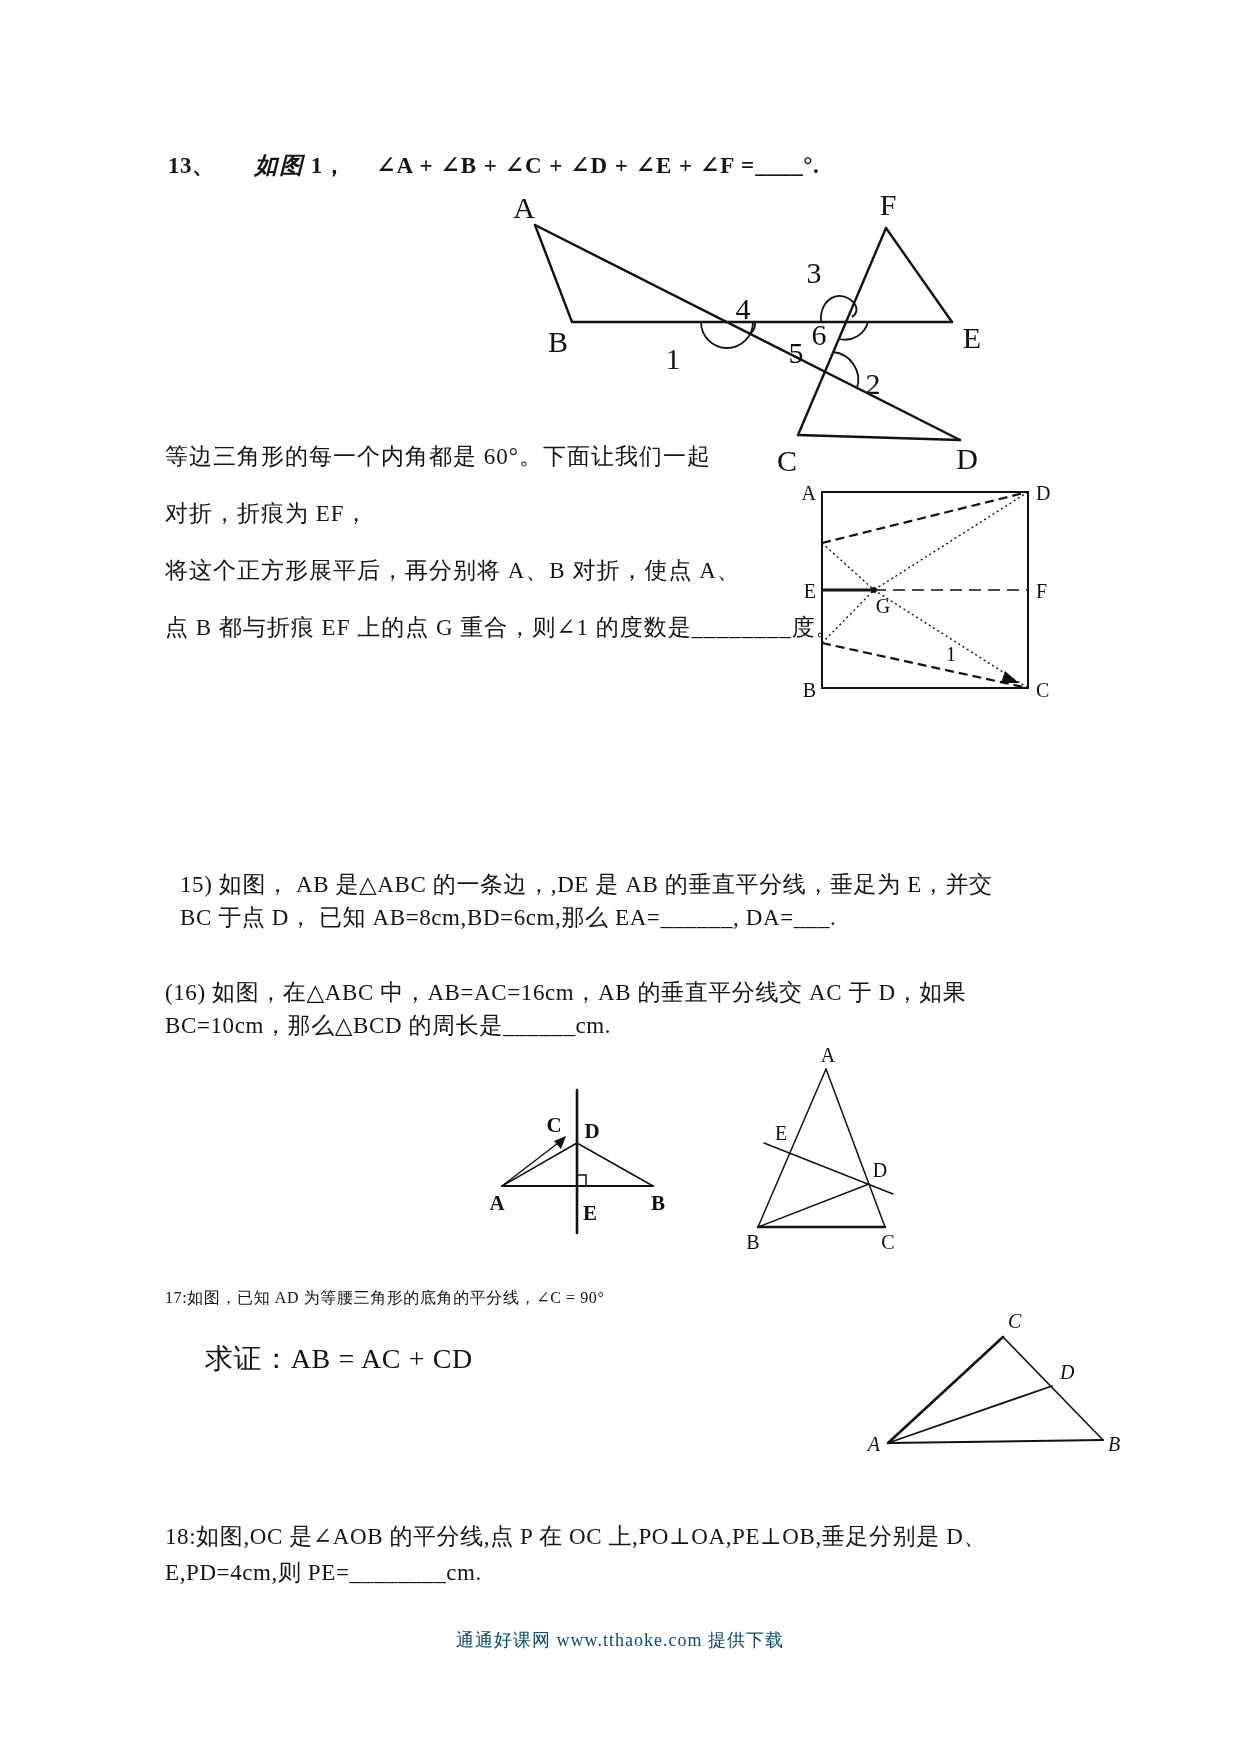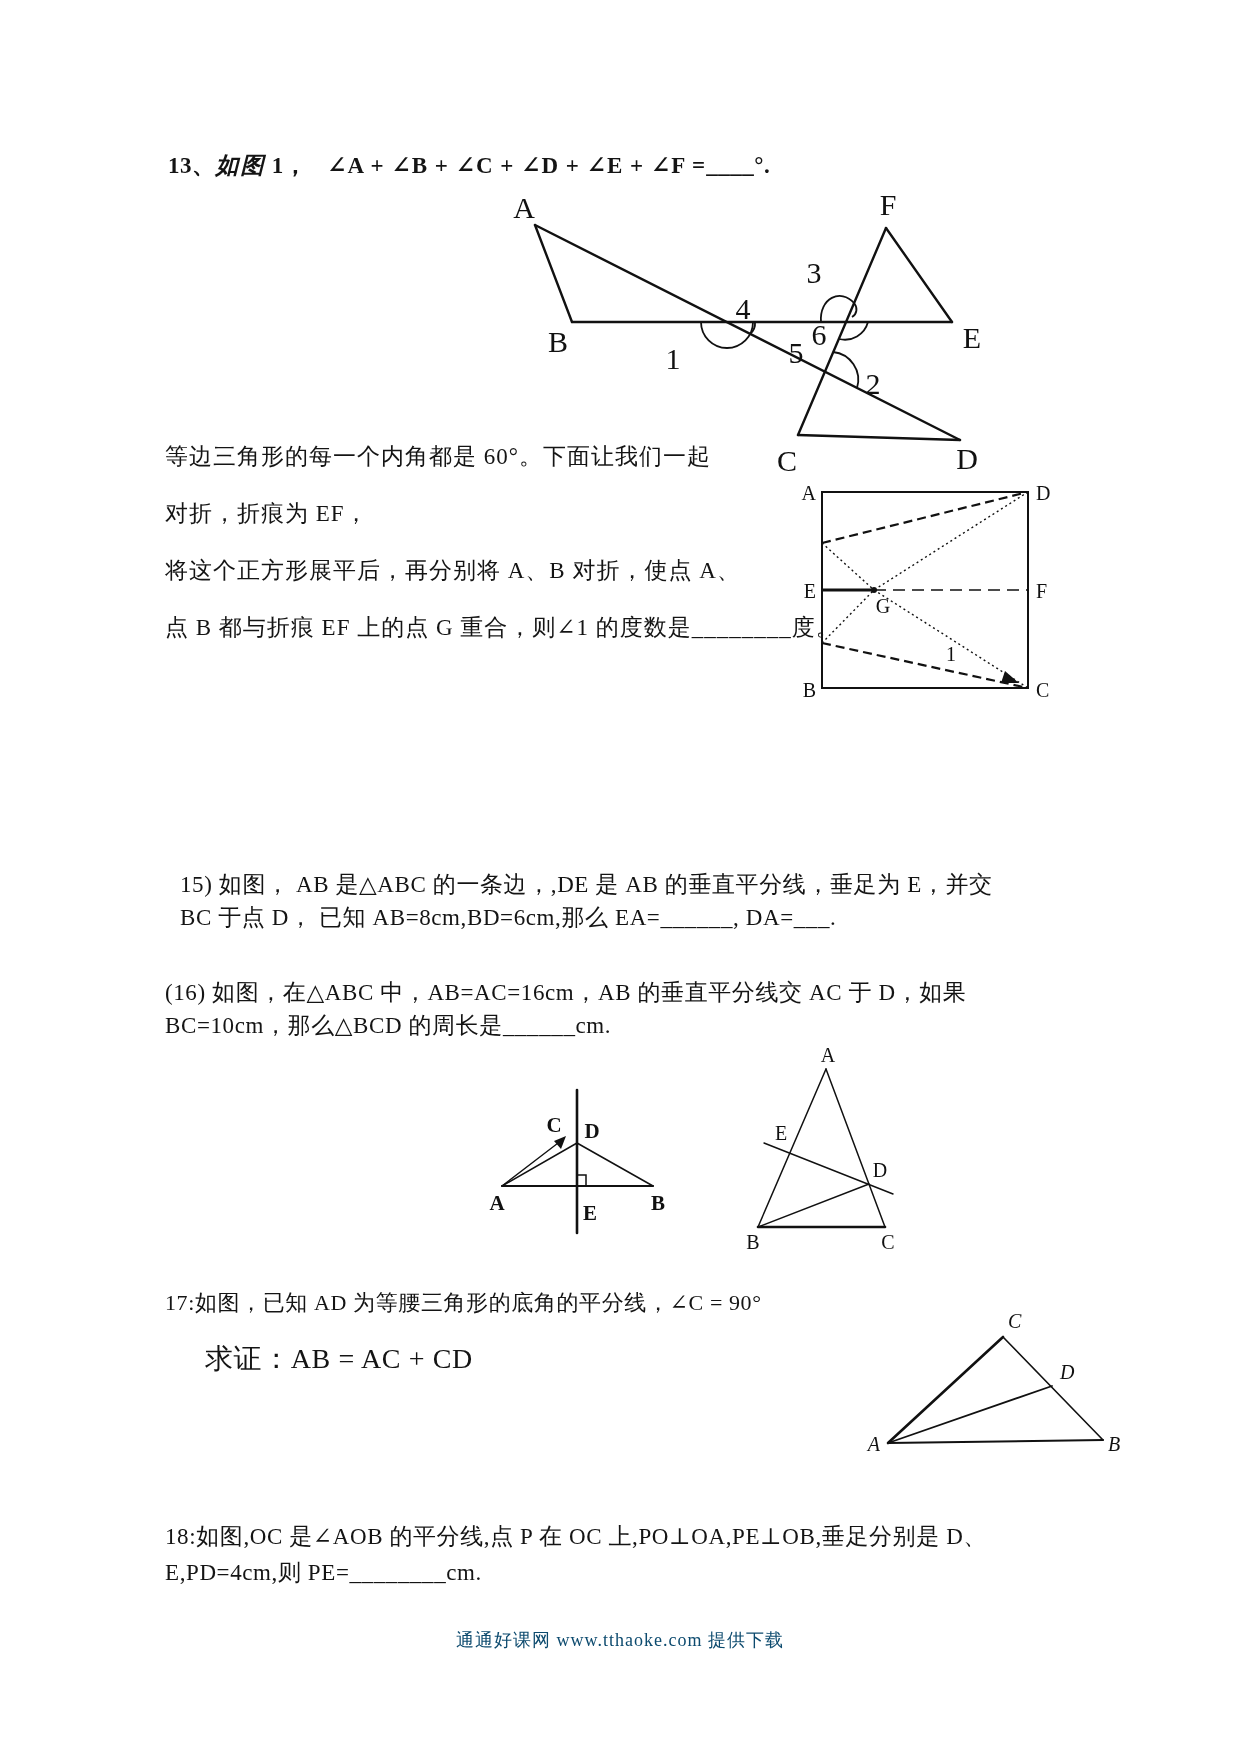--- a/index.html
+++ b/index.html
@@ -5,32 +5,32 @@
   html,body{margin:0;padding:0;background:#888;}
   #page{
     position:relative;width:1240px;height:1754px;background:#ffffff;
     font-family:"Liberation Serif","DejaVu Serif",serif;color:#141414;
     margin:0 auto;overflow:hidden;
   }
   .abs{position:absolute;}
   .nowrap{white-space:nowrap;}
   
   #p13line{left:168px;top:150px;font-size:23px;font-weight:bold;letter-spacing:.5px;}
-  #p13line .rutu{font-style:italic;font-weight:900;letter-spacing:2px;}
-  #p13line .formula{margin-left:20px;letter-spacing:1px;}
+  #p13line .rutu{font-style:italic;font-weight:900;letter-spacing:2px;margin-left:39px;}
+  #p13line .formula{margin-left:30px;letter-spacing:1px;}
   
   #p14block{left:165px;top:428px;font-size:23px;}
   #p14block .ln{height:57px;line-height:57px;white-space:nowrap;letter-spacing:1px;}
   
   .probtext{font-size:23px;letter-spacing:.6px;}
   #p15block{left:180px;top:868px;}
   #p15block .ln{height:33px;line-height:33px;}
   #p16block{left:165px;top:976px;}
   #p16block .ln{height:33px;line-height:33px;}
-  #p17line1{left:165px;top:1288px;font-size:22px;letter-spacing:.6px;}
+  #p17line1{left:165px;top:1288px;font-size:16px;letter-spacing:.6px;}
   #p17line2{left:205px;top:1340px;font-size:28px;letter-spacing:.6px;}
   #p18block{left:165px;top:1519px;}
   #p18block .ln{height:36px;line-height:36px;}
   #footer{left:63px;top:1628px;width:1114px;text-align:center;font-size:18px;color:#0c4a6e;letter-spacing:1px;}
   svg{position:absolute;overflow:visible;}
   svg text{font-family:"Liberation Serif","DejaVu Serif",serif;fill:#111;}
   .figstroke{stroke:#111;fill:none;}
 </style>
 </head>
 <body>

